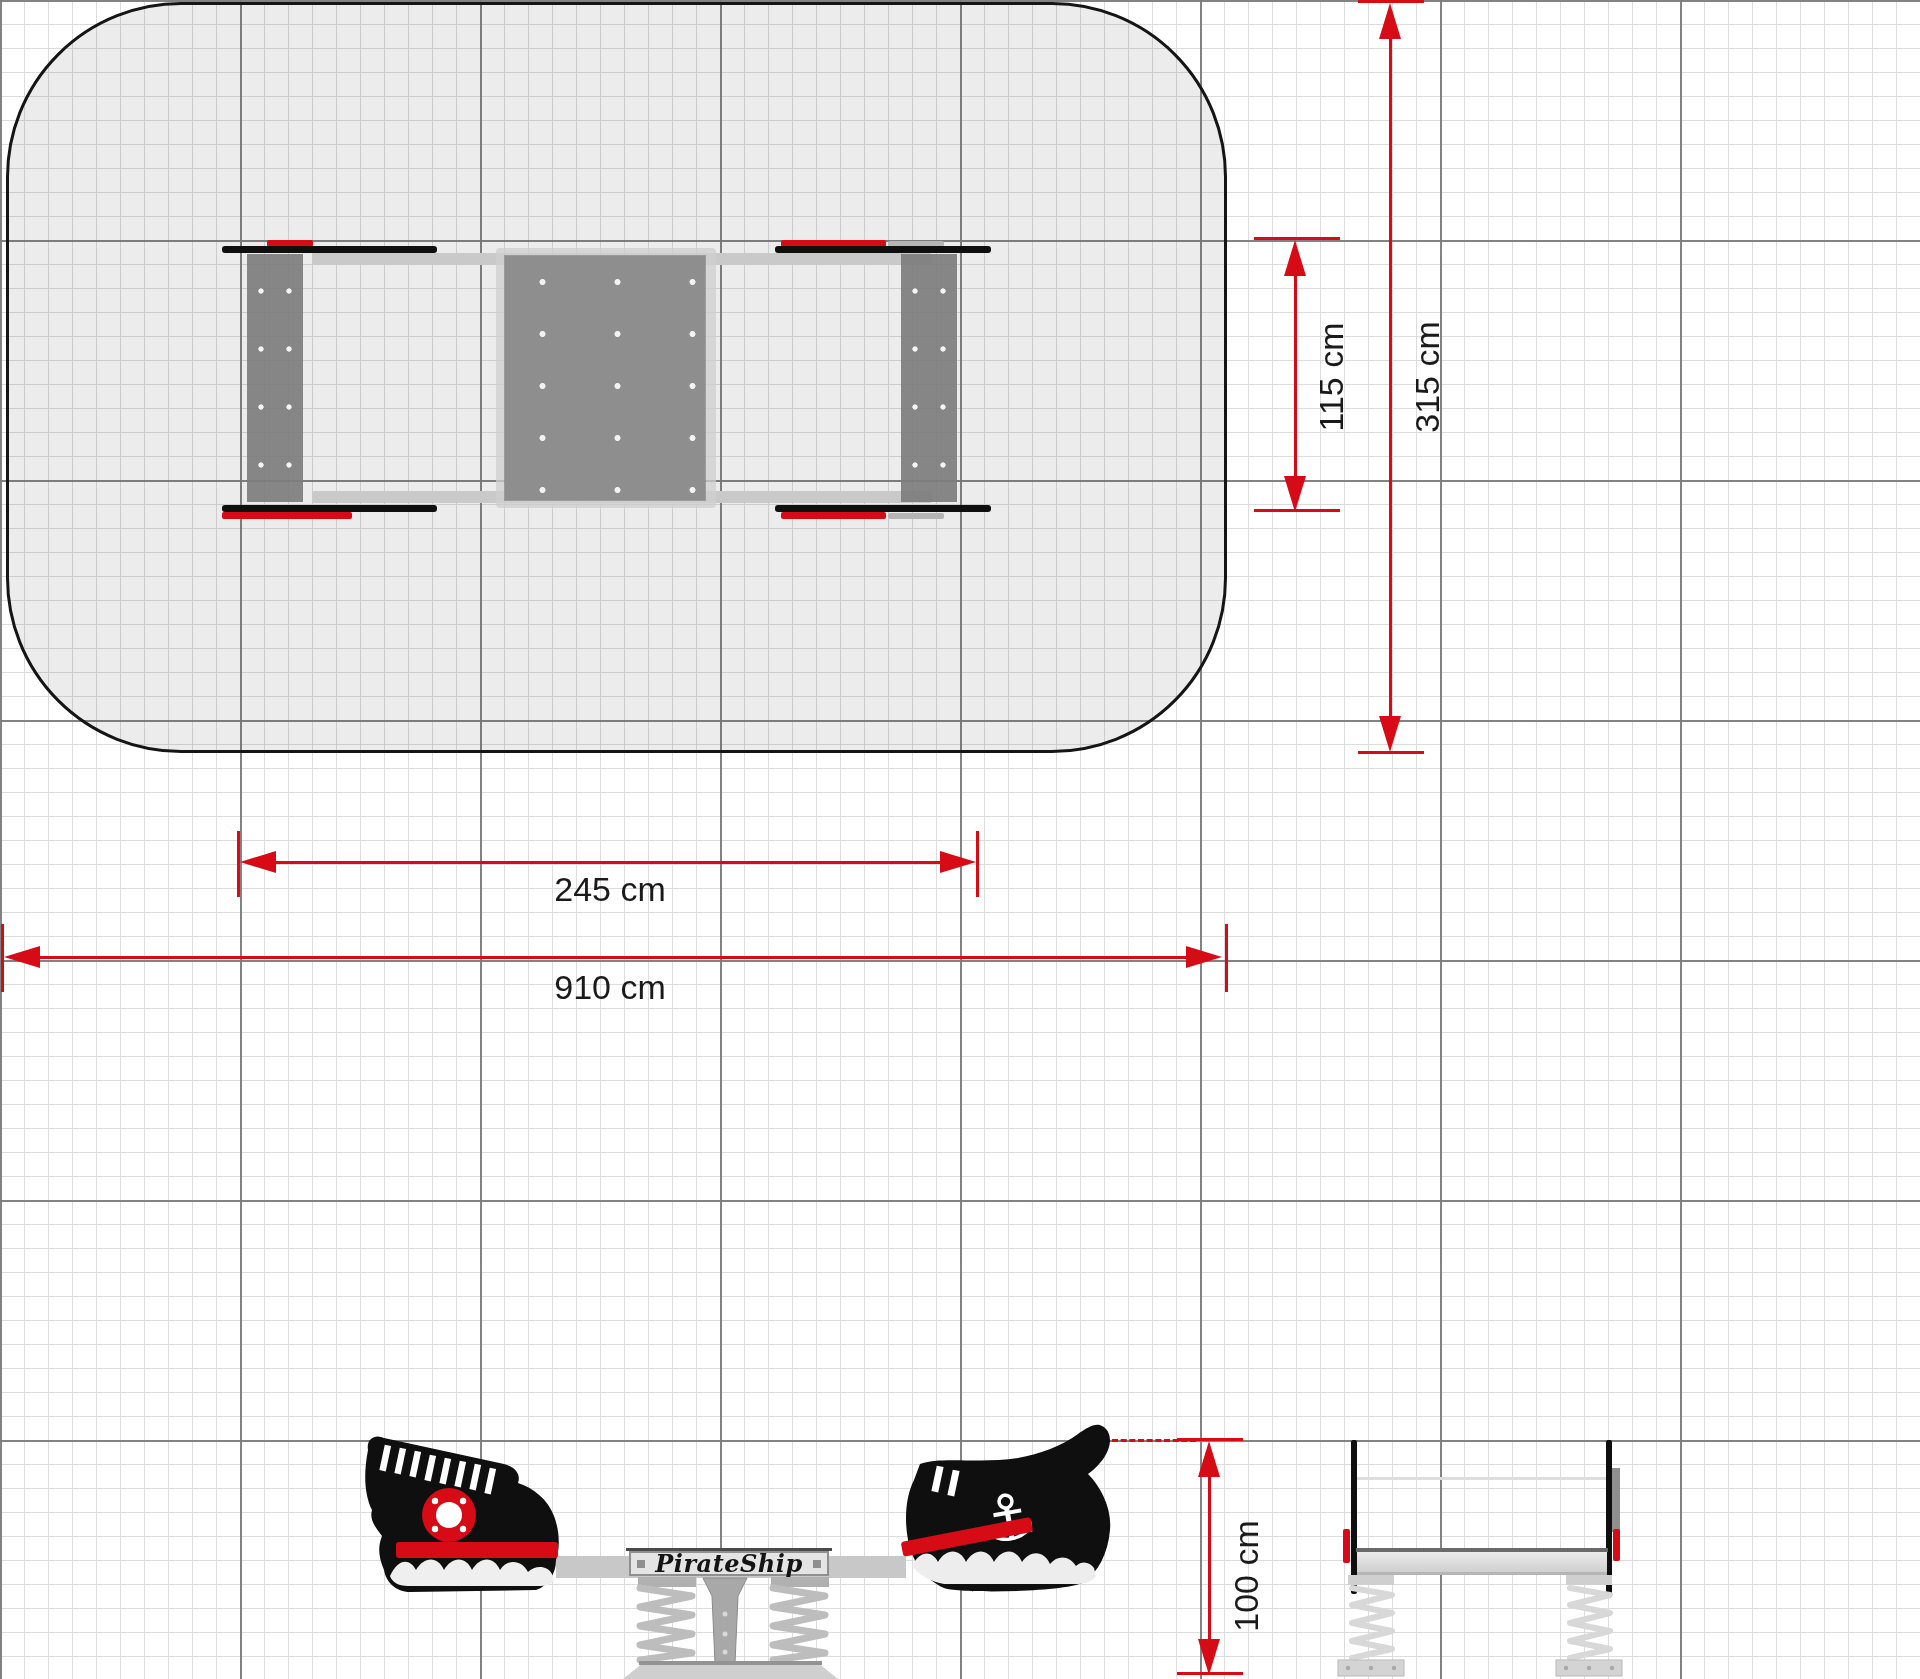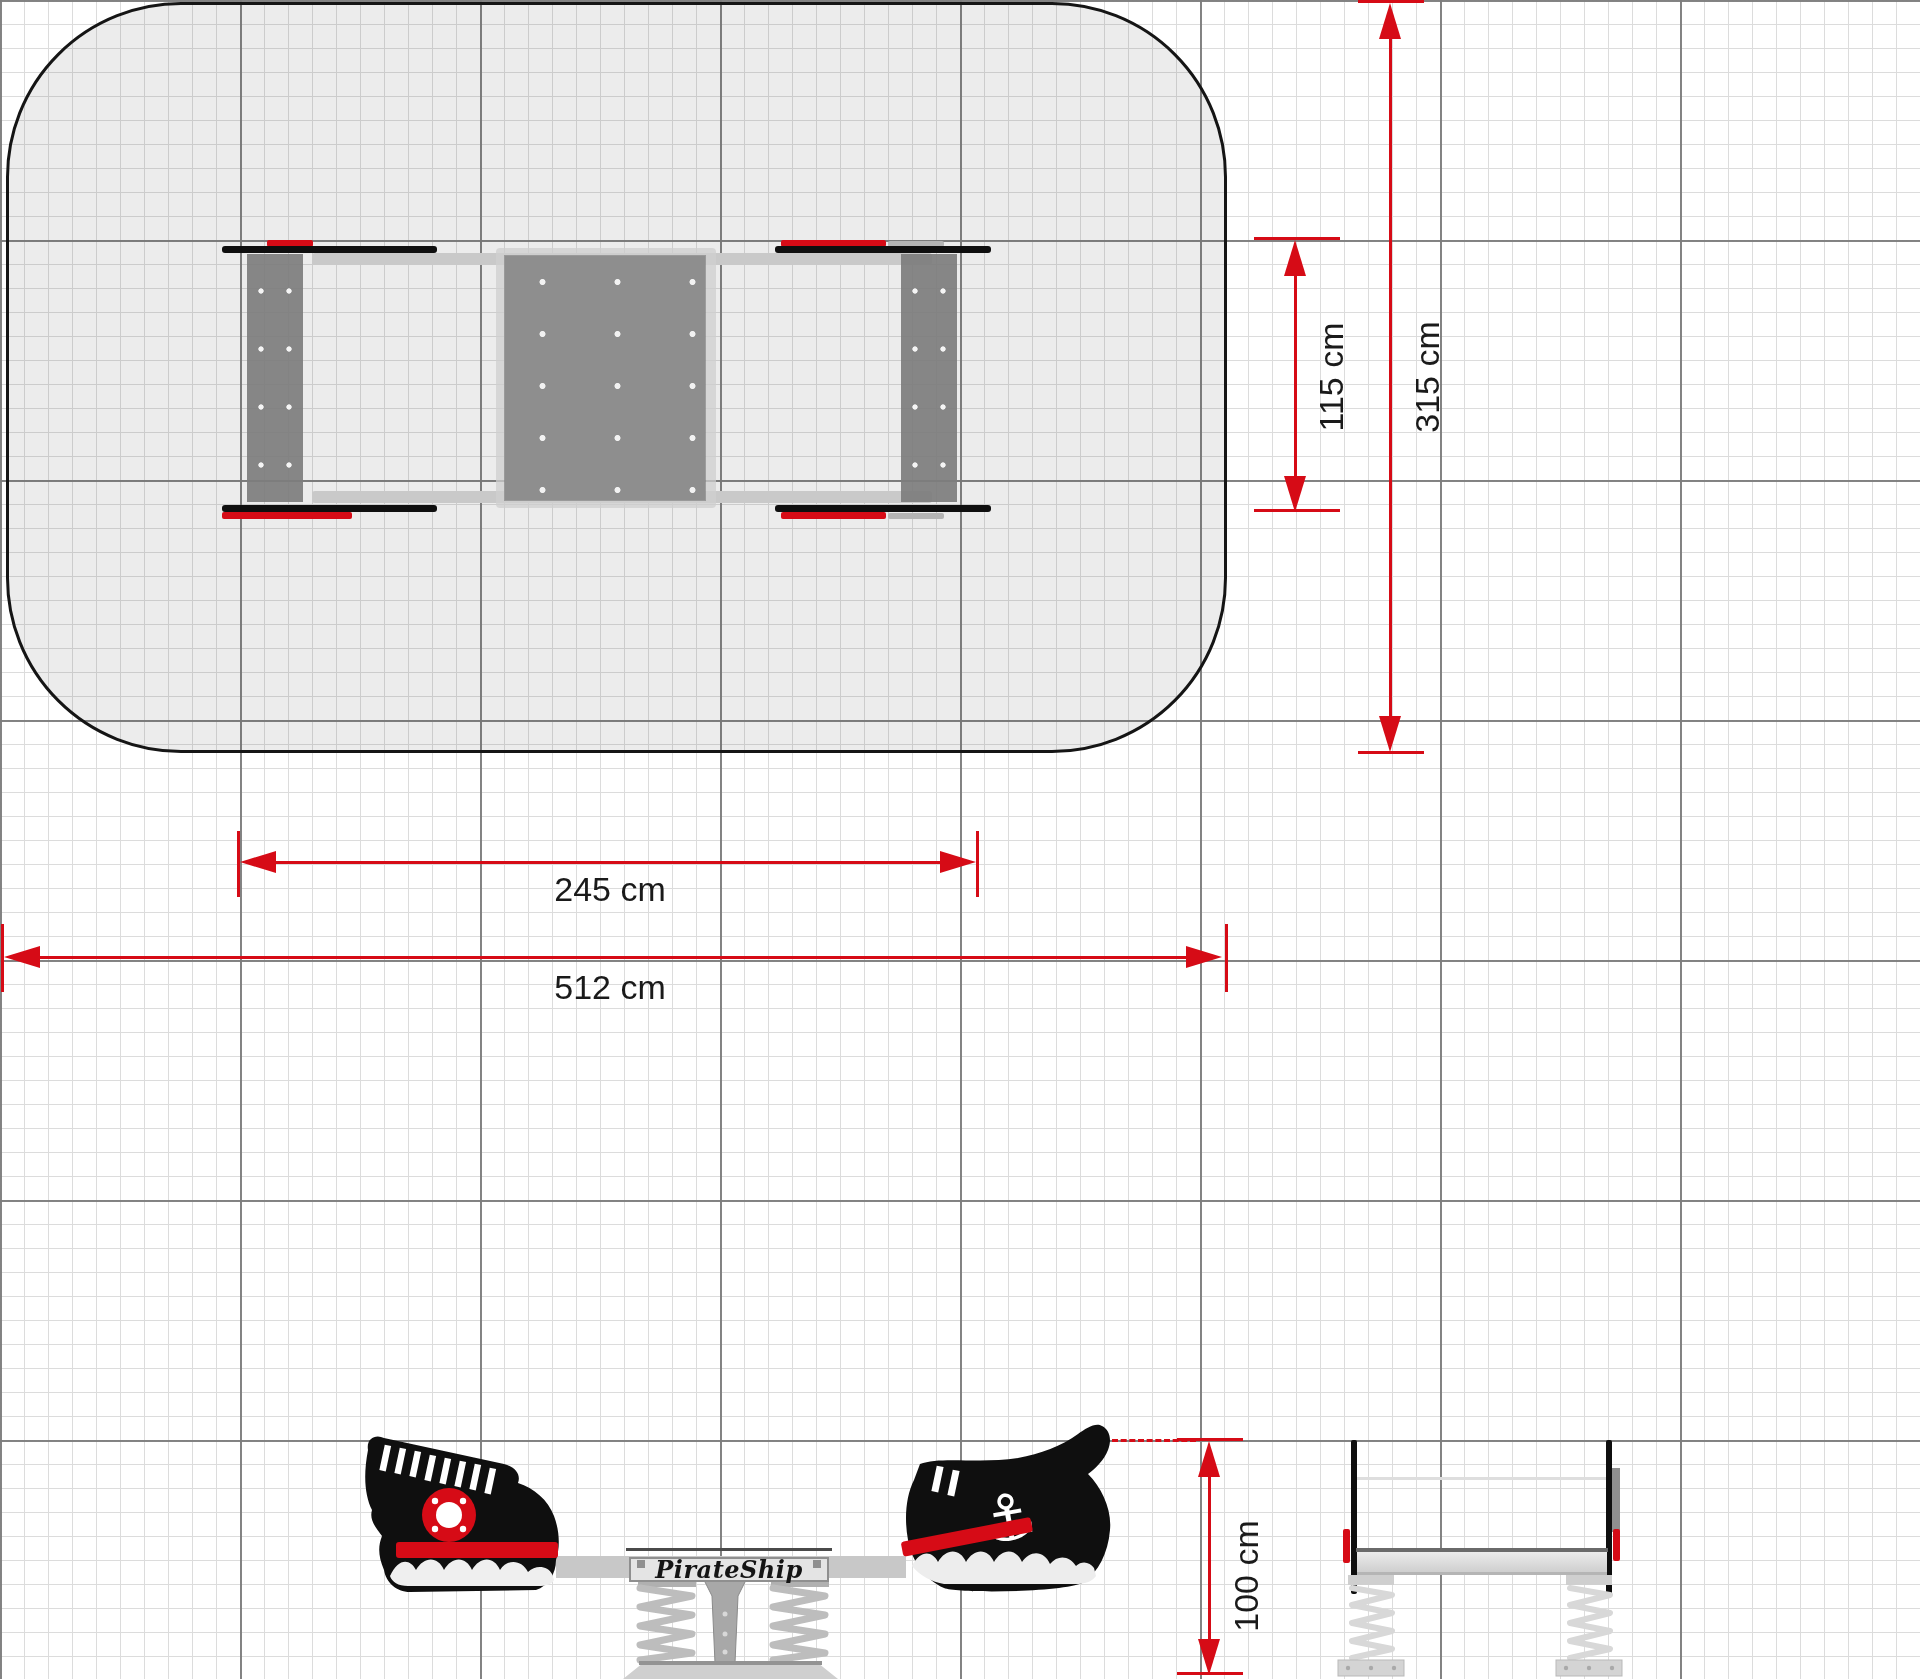--- a/index.html
+++ b/index.html
@@ -47,21 +47,21 @@
   .arr-dn{border-left:11px solid transparent;border-right:11px solid transparent;border-top:36px solid #d60b16;}
   .arr-lt{border-top:11px solid transparent;border-bottom:11px solid transparent;border-right:36px solid #d60b16;}
   .arr-rt{border-top:11px solid transparent;border-bottom:11px solid transparent;border-left:36px solid #d60b16;}
   .dim-label{
     font-size:34px;color:#1a1a1a;text-align:center;width:200px;line-height:40px;
   }
   .rot{transform:rotate(-90deg);transform-origin:50% 50%;width:140px;}
   .dash-red{border-top:3px dashed #d60b16;height:0;}
   
   .beam-side{background:#c8c8c8;}
-  .brand-plate{background:#e4e4e4;border:2px solid #8f8f8f;box-sizing:border-box;margin-top:6px;}
+  .brand-plate{background:#e4e4e4;border:2px solid #8f8f8f;box-sizing:border-box;}
   .brand-topline{background:#4a4a4a;}
   .brand-text{
     width:100%;text-align:center;font-family:"DejaVu Serif",serif;
     font-style:italic;font-weight:700;font-size:24px;color:#141414;line-height:21px;
     letter-spacing:.5px;
   }
   .nub{background:#8f8f8f;width:8px;height:8px;}
   .post{background:#0f0f0f;border-radius:2px;}
   .beam-front{background:linear-gradient(#ebebeb,#cfcfcf);border-bottom:3px solid #b5b5b5;box-sizing:border-box;}
   .beam-front-top{background:#6a6a6a;}
@@ -124,21 +124,21 @@
     <div class="abs arr arr-rt" style="left:940px;top:851px;"></div>
     <div class="abs dim-label" style="left:510px;top:869px;">245 cm</div>
   </div>
 
   <div>
     <div class="abs dl tick-v" style="left:1px;top:924px;height:68px;"></div>
     <div class="abs dl tick-v" style="left:1225px;top:924px;height:68px;"></div>
     <div class="abs dl" style="left:16px;top:956px;width:1196px;height:3px;"></div>
     <div class="abs arr arr-lt" style="left:4px;top:946px;"></div>
     <div class="abs arr arr-rt" style="left:1186px;top:946px;"></div>
-    <div class="abs dim-label" style="left:510px;top:967px;">512 cm</div>
+    <div class="abs dim-label" style="left:510px;top:967px;">910 cm</div>
   </div>
 
   <div>
     <div class="abs dash-red" style="left:1112px;top:1439px;width:84px;"></div>
     <div class="abs dl tick-h" style="left:1177px;top:1438px;width:66px;"></div>
     <div class="abs dl tick-h" style="left:1177px;top:1672px;width:66px;"></div>
     <div class="abs dl" style="left:1208px;top:1455px;width:3px;height:205px;"></div>
     <div class="abs arr arr-up" style="left:1198px;top:1441px;"></div>
     <div class="abs arr arr-dn" style="left:1198px;top:1639px;"></div>
     <div class="abs dim-label rot" style="left:1176px;top:1556px;">100 cm</div>

